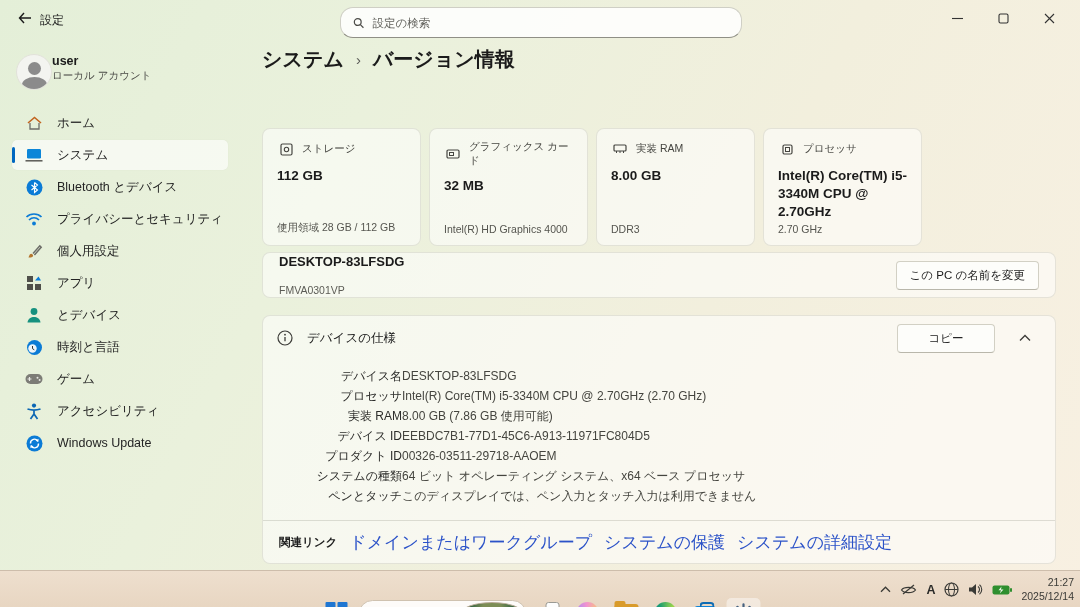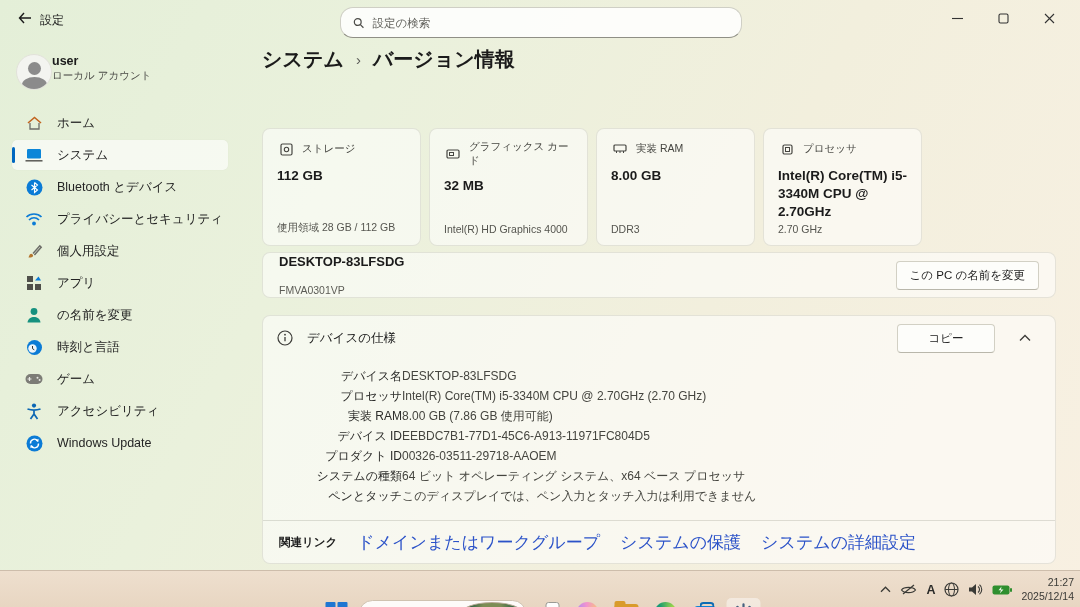--- a/index.html
+++ b/index.html
@@ -53,21 +53,21 @@
   .btn { background:#fdfdfa; border:1px solid #d2d0c4; border-bottom-color:#b9b7ab; border-radius:4px; font-size:11.5px; color:#1b1b1b; padding:6px 13px; cursor:pointer; font-family:inherit; }
   .spec-panel { position:absolute; top:279px; left:0; right:0; }
   .spec-header { height:44px; display:flex; align-items:center; padding:11px 14px; gap:14px; cursor:pointer; }
   .spec-title { font-size:12.5px; flex:1; }
   .chev-btn { background:transparent; border:none; padding:4px 10px; cursor:pointer; color:#333; }
   .spec-table { padding:6px 16px 14px 53px; }
   .spec-row { display:flex; height:20px; align-items:center; font-size:12px;text-align:right; }
   .spec-label { width:86px; flex:0 0 86px; color:#2c2c2a; }
   .spec-value { color:#45453f; }
   .divider { border-top:1px solid rgba(90,90,70,0.18); }
-  .related { height:42px; display:flex; align-items:center; gap:20px; padding:0 16px; }
+  .related { height:42px; display:flex; align-items:center; gap:12px; padding:0 16px; }
   .related-label { font-size:11.5px; font-weight:700; color:#1b1b1b; }
   .related a { font-size:17px; color:#2b52c8; text-decoration:none; cursor:pointer; }
   
   .taskbar { position:absolute; left:0; right:0; bottom:0; height:37px; background:linear-gradient(#eedfce,#e8d6c2); border-top:1px solid #cdbdab; }
   .tb-center { position:absolute; left:50%; transform:translateX(-50%); top:0; height:37px; display:flex; align-items:flex-end; gap:5px;margin-top:20px; }
   .tb-btn { width:34px; height:30px; border-radius:5px; display:flex; align-items:center; justify-content:center; cursor:pointer; position:relative; }
   .tb-btn.active { background:rgba(255,255,255,0.45); }
   .tb-btn.active::after { content:""; position:absolute; bottom:-2px; left:10px; right:10px; height:3px; border-radius:2px; background:#8b8b86; }
   .tb-search { width:168px; height:28px; border-radius:14px; background:rgba(255,255,255,0.9); border:1px solid #cfc2b0; display:flex; align-items:center; gap:8px; padding:0 2px 0 12px; cursor:pointer; }
   .tb-search span { font-size:11.5px; color:#4c4c48; flex:1; }
@@ -198,21 +198,21 @@
         </span>
       <span>アプリ</span>
     </li>
     <li class="nav-item">
       <span class="nav-icon">
           <svg width="16" height="17" viewBox="0 0 16 17">
             <circle cx="8" cy="4.5" r="3.4" fill="#16917f"></circle>
             <path d="M1.5 15.5 C2 11.5 5 10 8 10 C11 10 14 11.5 14.5 15.5 Z" fill="#16917f"></path>
           </svg>
         </span>
-      <span>の名前を変更</span>
+      <span>とデバイス</span>
     </li>
     <li class="nav-item">
       <span class="nav-icon">
           <svg width="17" height="17" viewBox="0 0 17 17">
             <circle cx="8.5" cy="8.5" r="7.5" fill="#0b7bd6"></circle>
             <circle cx="6.5" cy="9.5" r="4.2" fill="#eef4f9"></circle>
             <path d="M6.5 7 V9.7 L8.3 10.8" stroke="#333" stroke-width="1" fill="none"></path>
           </svg>
         </span>
       <span>時刻と言語</span>

